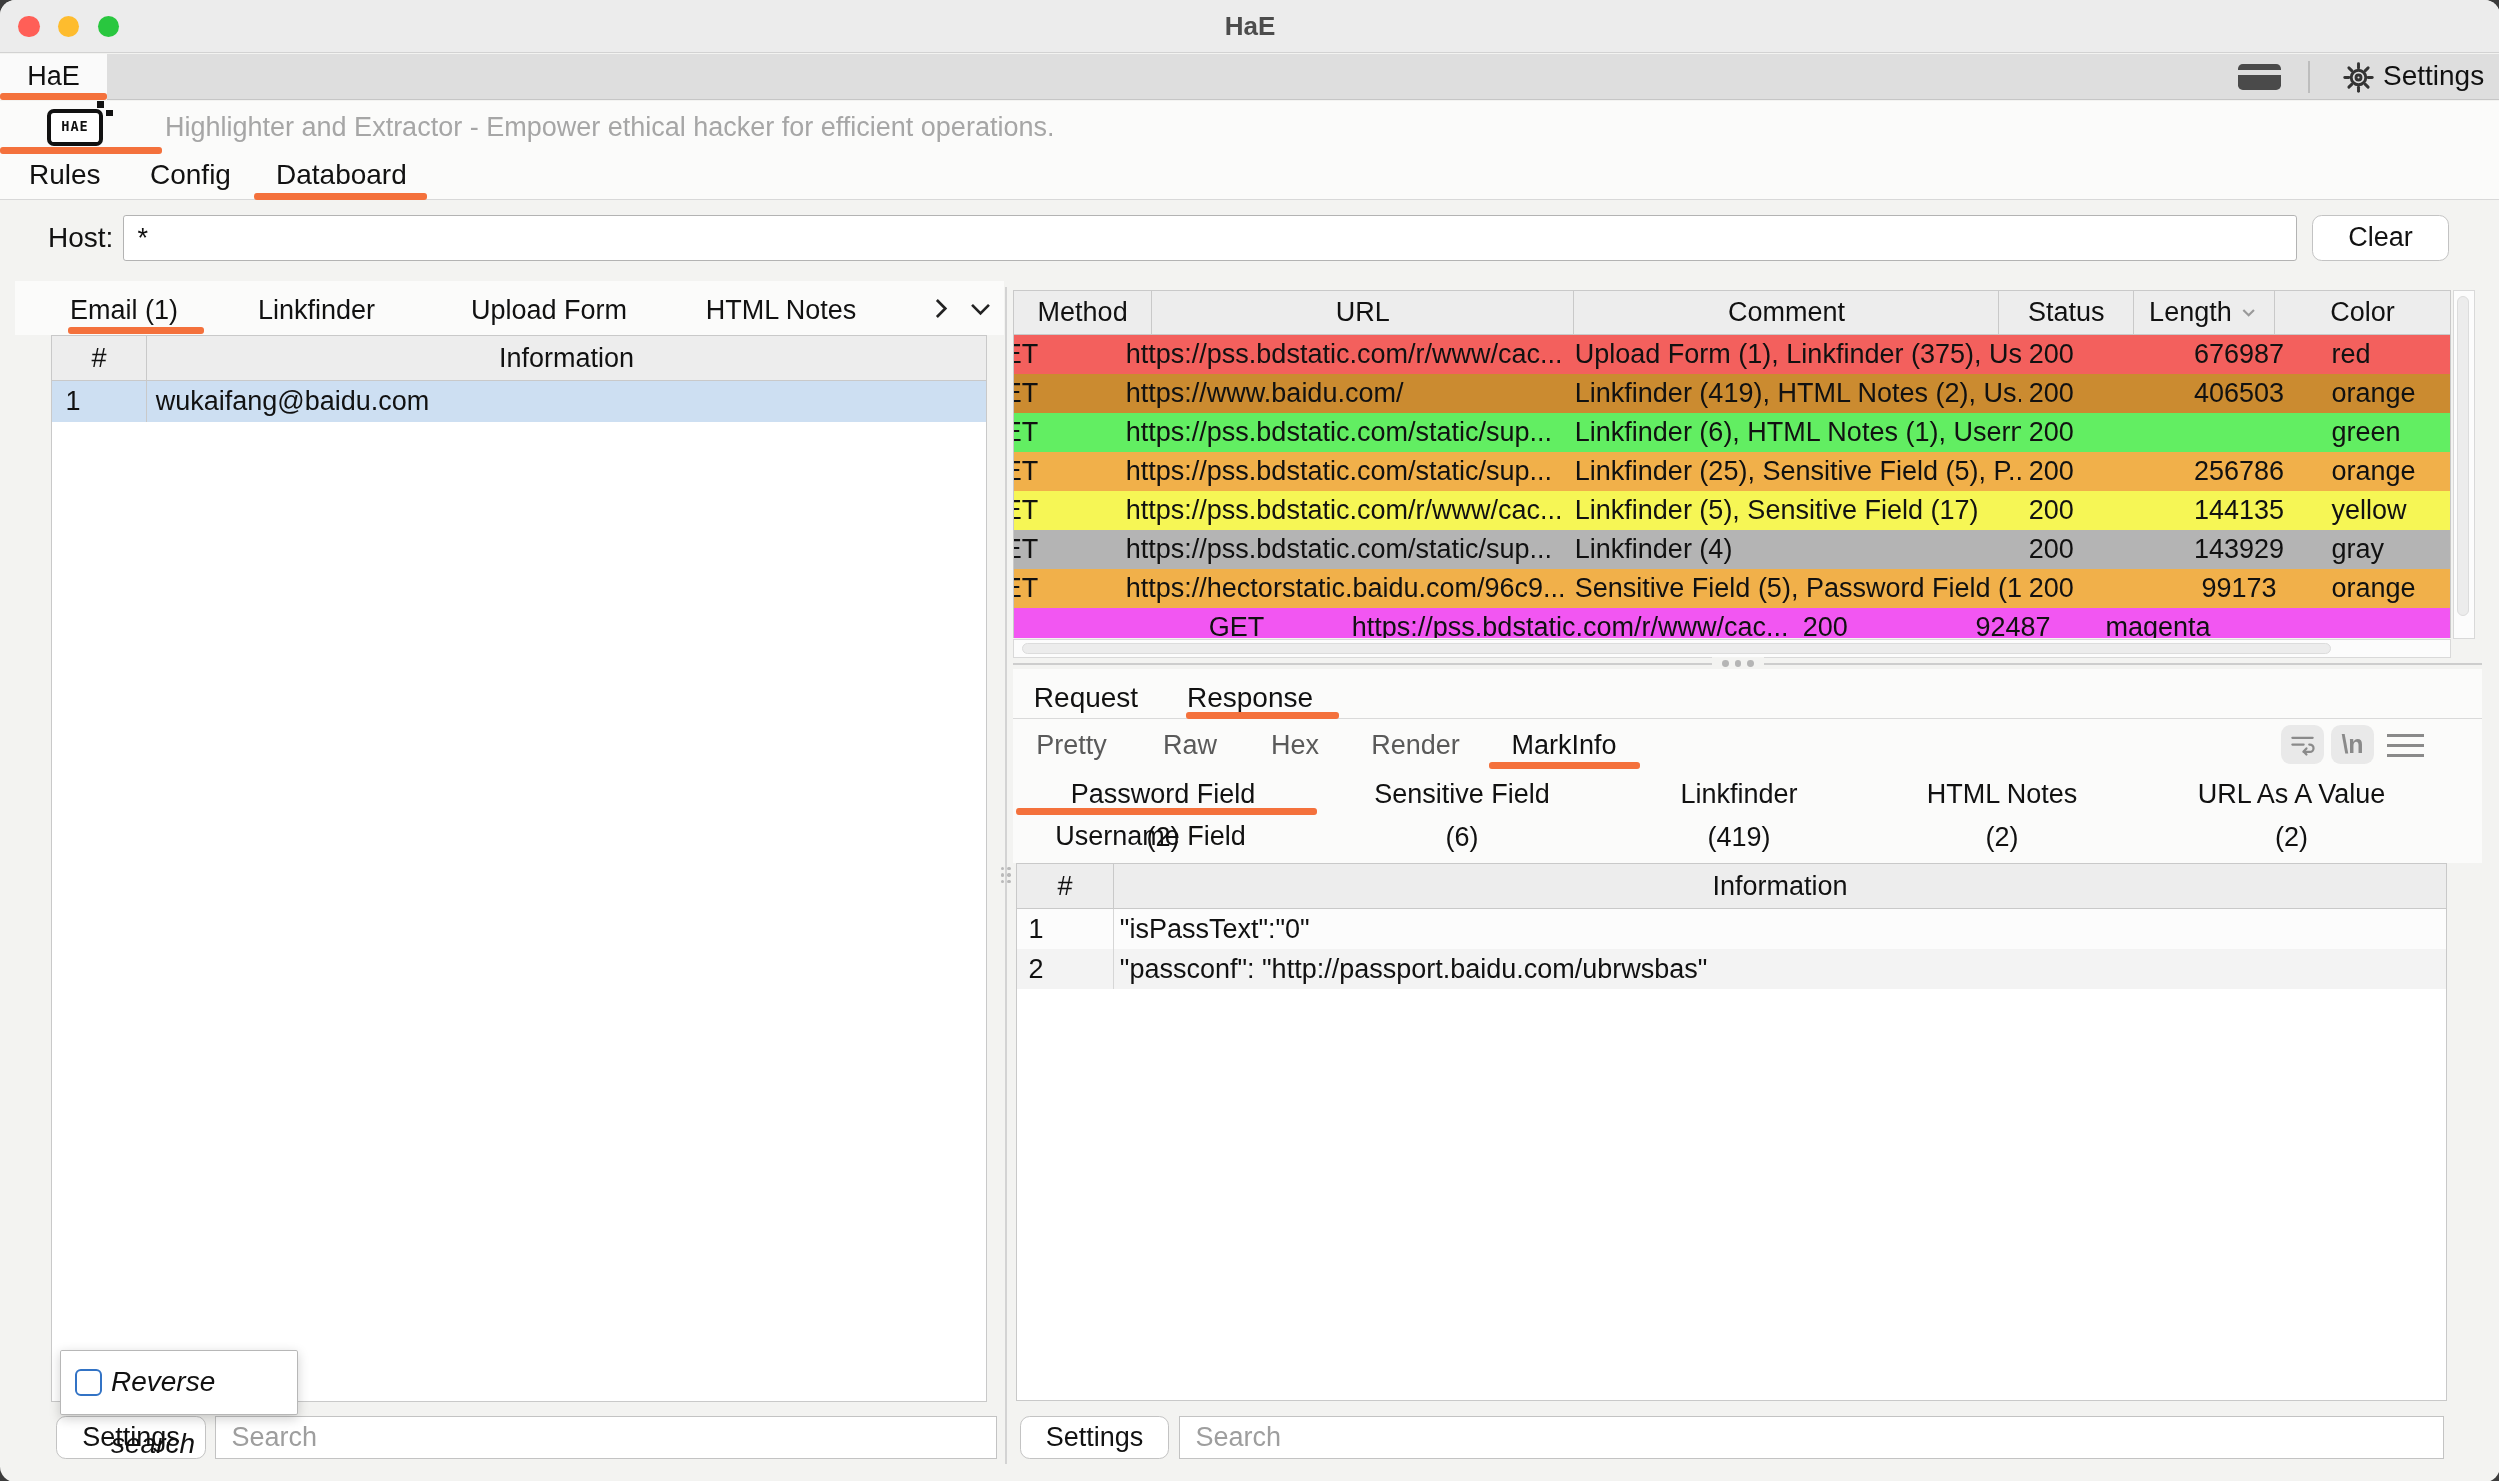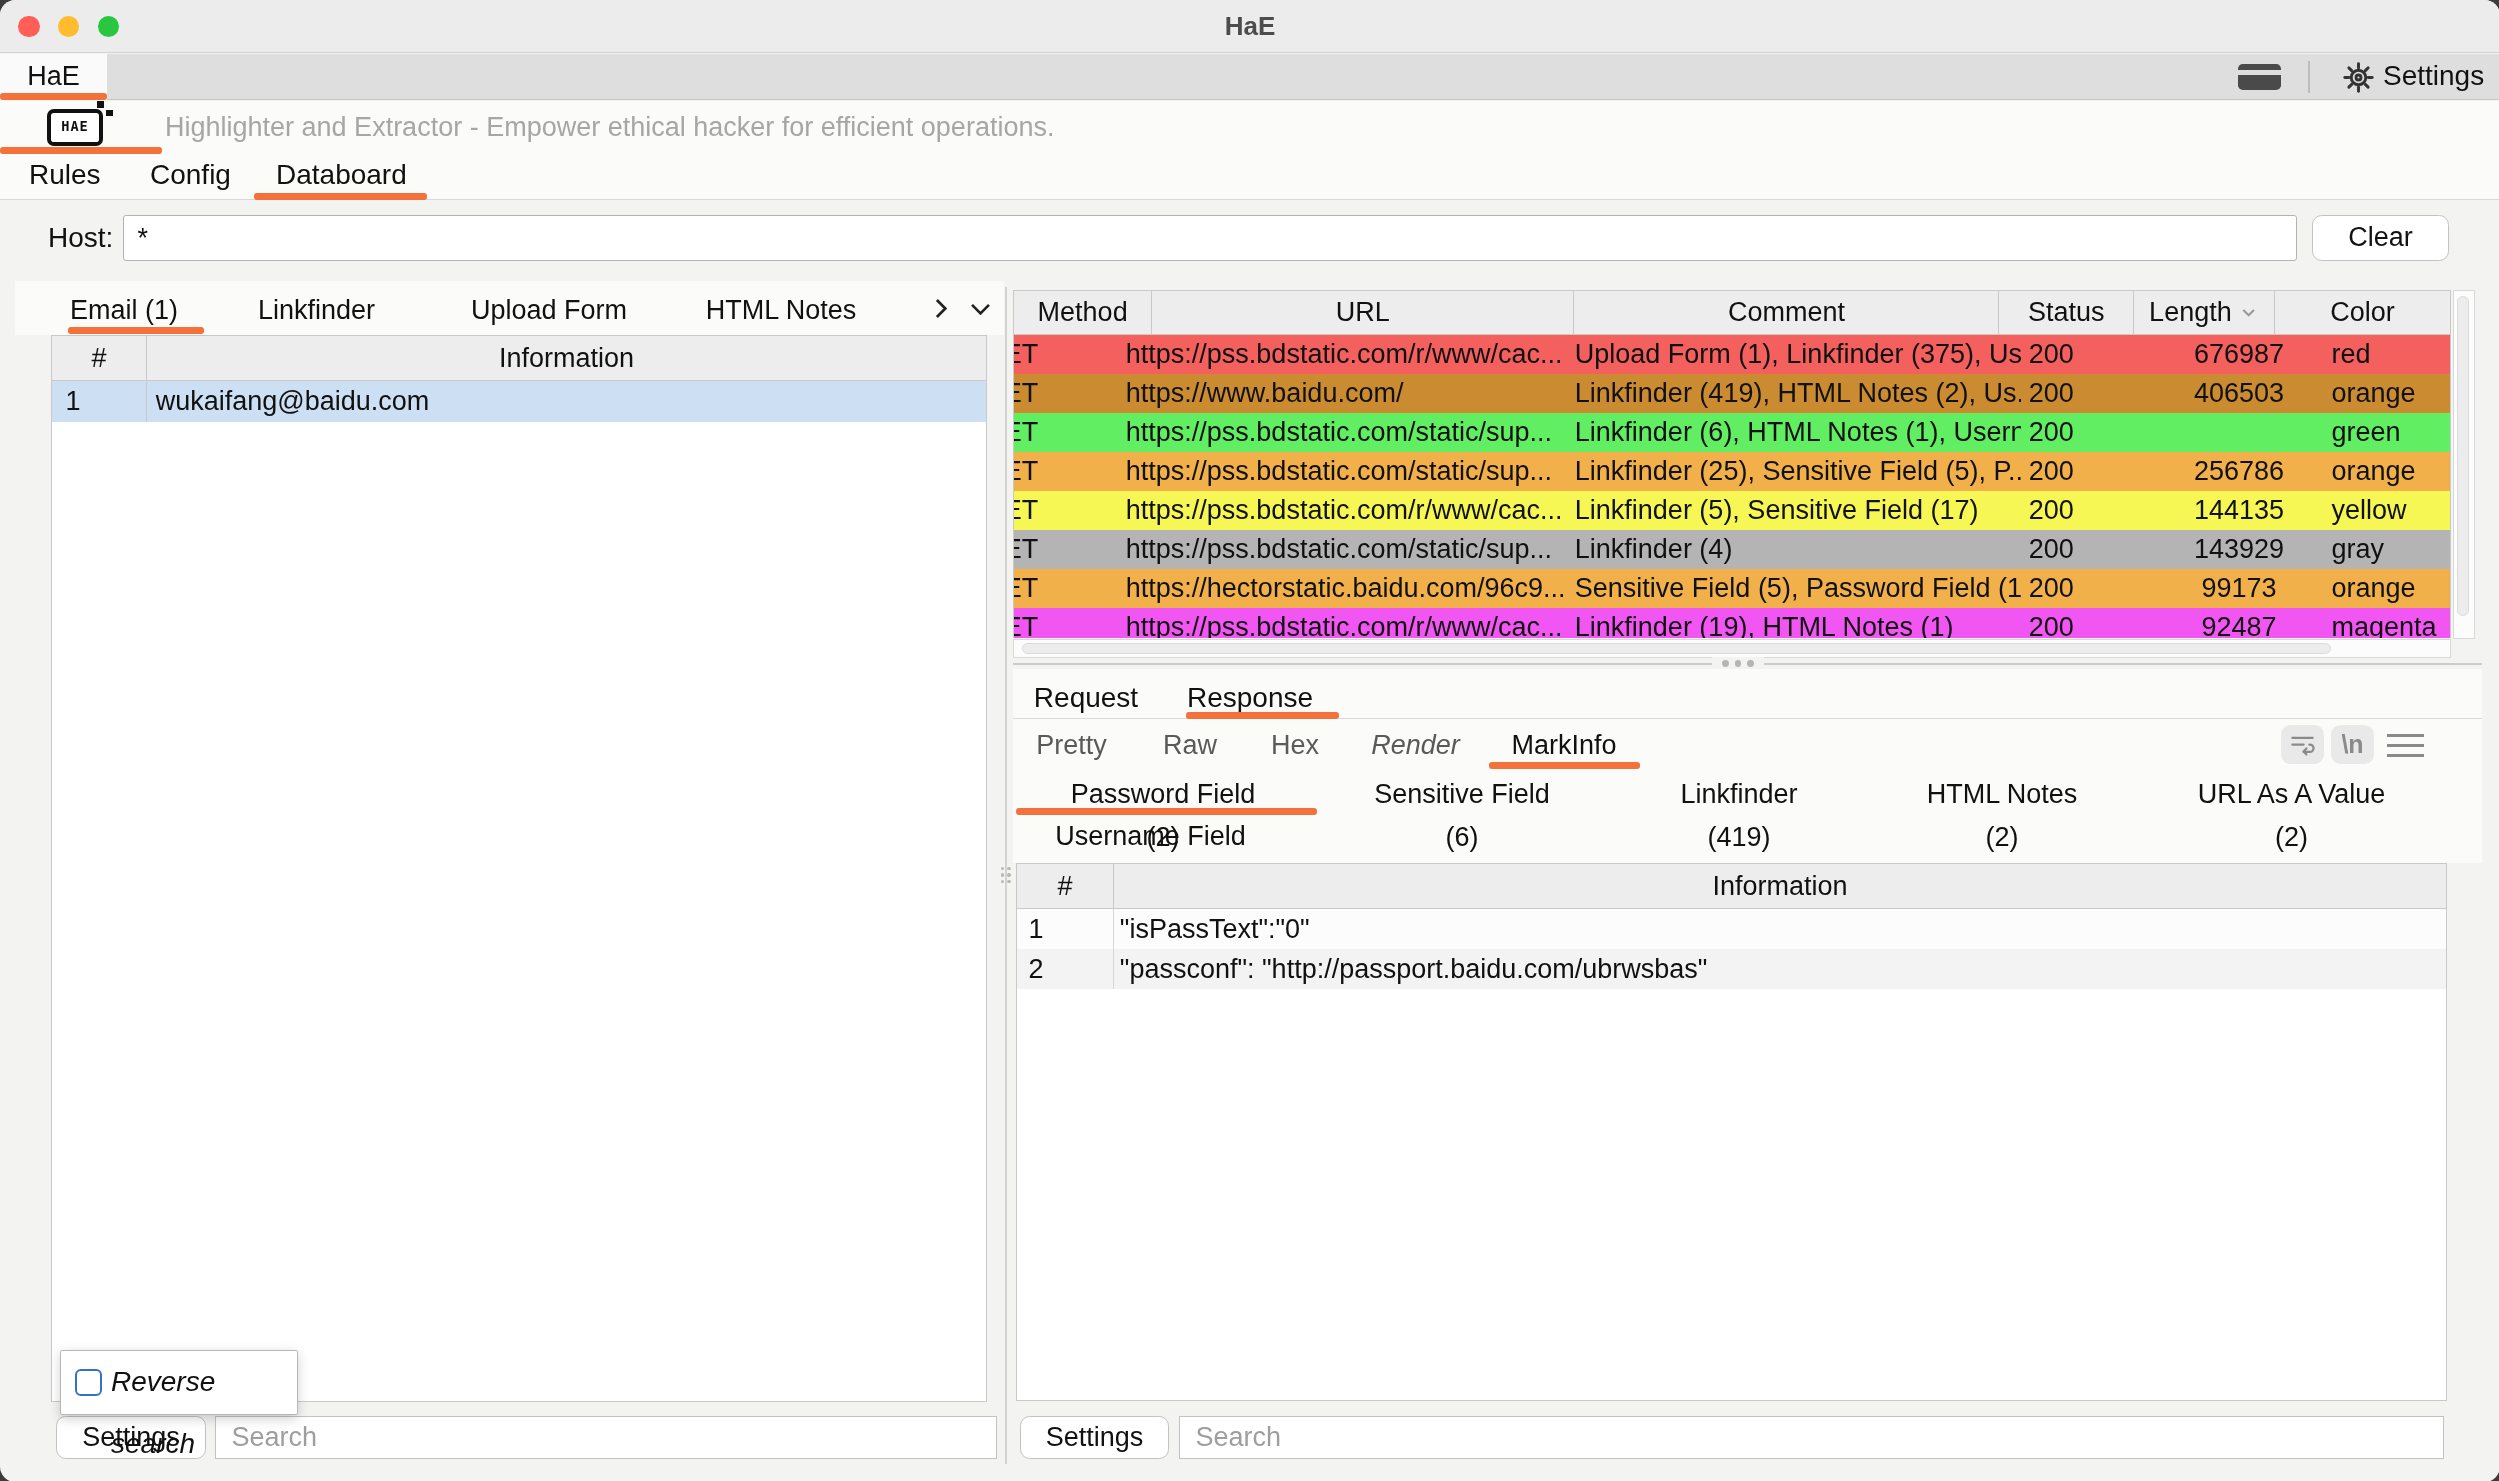--- a/index.html
+++ b/index.html
@@ -209,21 +209,20 @@
       <div class="td" style="width:145px;padding-left:7.8px;">GET</div>
       <div class="td" style="width:449px;padding-left:5.8px;">https://hectorstatic.baidu.com/96c9...</div>
       <div class="td" style="width:452px;padding-left:5.8px;">Sensitive Field (5), Password Field (1)</div>
       <div class="td" style="width:143px;padding-left:7.8px;">200</div>
       <div class="td" style="width:150px;justify-content:center;">99173</div>
       <div class="td" style="width:175px;padding-left:17.5px;">orange</div>
     </div>
     <div class="trow" style="height: 39px; background-color: rgb(242, 86, 242);">
       <div class="td" style="width:145px;padding-left:7.8px;">GET</div>
       <div class="td" style="width:449px;padding-left:5.8px;">https://pss.bdstatic.com/r/www/cac...</div>
-      <div class="td" style="width:452px;padding-left:5.8px;">Linkfinder (19), HTML Notes (1)</div>
       <div class="td" style="width:143px;padding-left:7.8px;">200</div>
       <div class="td" style="width:150px;justify-content:center;">92487</div>
       <div class="td" style="width:175px;padding-left:17.5px;">magenta</div>
     </div>
   </div>
 
   <div class="scrollbar" style="left:2453px;top:290px;width:22px;height:349px;">
     <div class="thumb" style="left:2.9px;top:4.8px;width:12.6px;height:320px;"></div>
   </div>
   <div class="scrollbar" style="left:1013px;top:639px;width:1438px;height:19.4px;">
@@ -239,21 +238,21 @@
 
   <div class="abs" style="left:1013px;top:669px;width:1469px;height:194px;background:#fbfbfa;"></div>
   <div class="ttab" style="left:1028px;top:676px;width:116px;font-size:28px;">Request</div>
   <div class="ttab" style="left:1182px;top:676px;width:136px;font-size:28px;">Response</div>
   <div class="abs" style="left:1013px;top:718px;width:1469px;height:1px;background:#dadada;"></div>
   <div class="tabu" style="left: 1186px; top: 712px; width: 153px; z-index: 2; background-color: rgb(244, 113, 60);"></div>
 
   <div class="ttab gray" style="left:1023px;top:724px;width:97px;">Pretty</div>
   <div class="ttab gray" style="left:1151px;top:724px;width:78px;">Raw</div>
   <div class="ttab gray" style="left:1256px;top:724px;width:78px;">Hex</div>
-  <div class="ttab gray" style="left:1367px;top:724px;width:97px;font-style:italic;">Render</div>
+  <div class="ttab gray" style="left:1367px;top:724px;width:97px;">Render</div>
   <div class="ttab" style="left:1506px;top:724px;width:116px;">MarkInfo</div>
   <div class="tabu" style="left: 1489px; top: 762px; width: 151px; z-index: 2; background-color: rgb(244, 113, 60);"></div>
 
   <div class="iconbtn" style="left:2281px;top:725px;">
     <svg width="27" height="27" viewBox="0 0 24 24">
       <g fill="none" stroke="#8a8a8a" stroke-width="2" stroke-linecap="round" stroke-linejoin="round">
         <path d="M3 6h18"></path>
           <path d="M3 12h10"></path>
         <path d="M18 12h0.5a3.3 3.3 0 0 1 0 6.6H13"></path>
           <path d="M15.5 15.5 13 18.3l2.5 2.6"></path>

